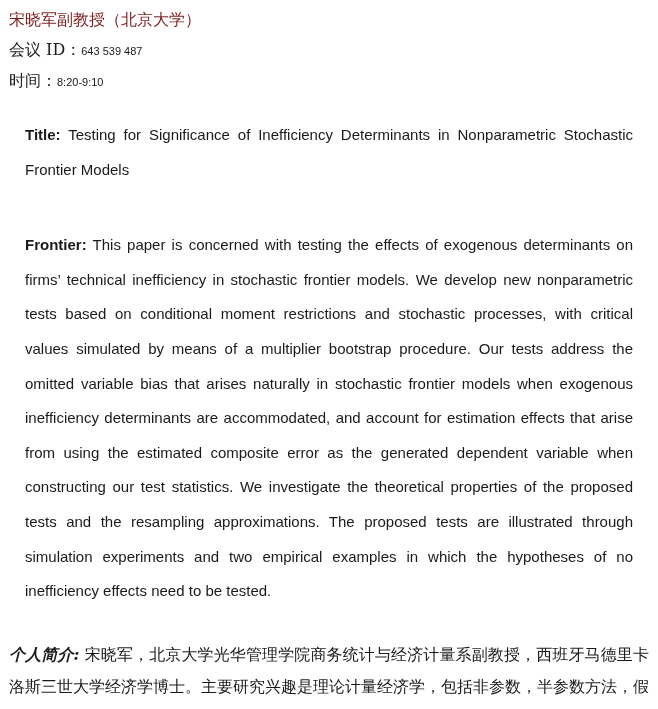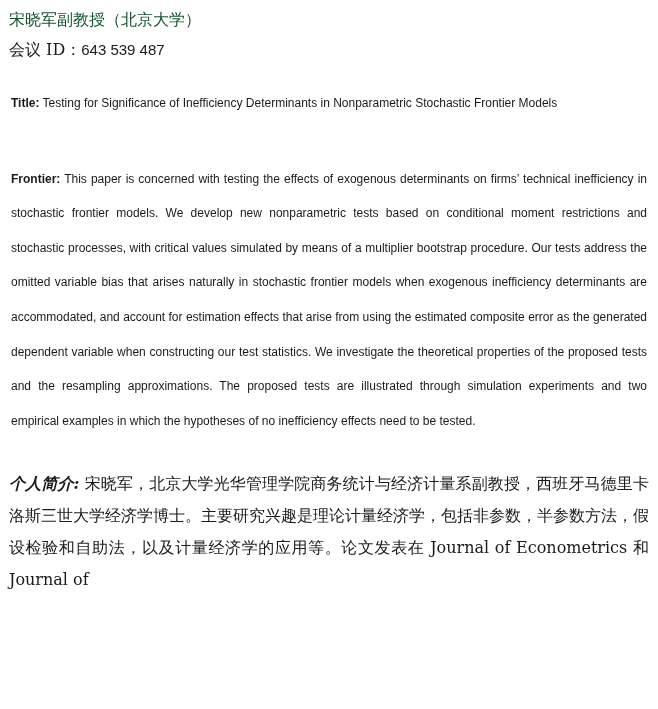--- a/index.html
+++ b/index.html
@@ -20,33 +20,33 @@
     height: 100%;
   }
   
   .hdr-line {
     font-family: "DejaVu Serif", "Liberation Serif", serif;
     font-size: 16px;
     line-height: 30px;
     white-space: nowrap;
   }
   .speaker {
-    color: #14532d; 
+    color: #7f1d1d; 
   }
   .hdr-val {
     font-family: "Liberation Sans", sans-serif;
-    font-size: 15px;
+    font-size: 11px;
   }
   
   .para-en {
     font-family: "Liberation Sans", sans-serif;
-    font-size: 12px;
+    font-size: 15px;
     line-height: 34.6px;
     text-align: justify;
-    margin: 2px;
+    margin: 16px;
   }
   .title-para { margin-top: 21px; }
   .abstract-para { margin-top: 41px; }
   .para-en b { font-weight: bold; }
   
   .para-cn {
     font-family: "DejaVu Serif", "Liberation Serif", serif;
     font-size: 16px;
     line-height: 32px;
     text-align: justify;
@@ -64,20 +64,23 @@
 <div class="page">
 
   <div class="hdr-line">
     <span class="speaker">宋晓军副教授（北京大学）</span>
   </div>
 
   <div class="hdr-line">
     <span>会议 ID：</span><span class="hdr-val">643 539 487</span>
   </div>
 
+  <div class="hdr-line">
+    <span>时间：</span><span class="hdr-val">8:20-9:10</span>
+  </div>
 
   <p class="para-en title-para">
     <b>Title:</b>
     <span>Testing for Significance of Inefficiency Determinants in Nonparametric Stochastic Frontier Models</span>
   </p>
 
   <p class="para-en abstract-para">
     <b>Frontier:</b>
     <span>This paper is concerned with testing the effects of exogenous determinants on firms’ technical inefficiency in stochastic frontier models. We develop new nonparametric tests based on conditional moment restrictions and stochastic processes, with critical values simulated by means of a multiplier bootstrap procedure. Our tests address the omitted variable bias that arises naturally in stochastic frontier models when exogenous inefficiency determinants are accommodated, and account for estimation effects that arise from using the estimated composite error as the generated dependent variable when constructing our test statistics. We investigate the theoretical properties of the proposed tests and the resampling approximations. The proposed tests are illustrated through simulation experiments and two empirical examples in which the hypotheses of no inefficiency effects need to be tested.</span>
   </p>

